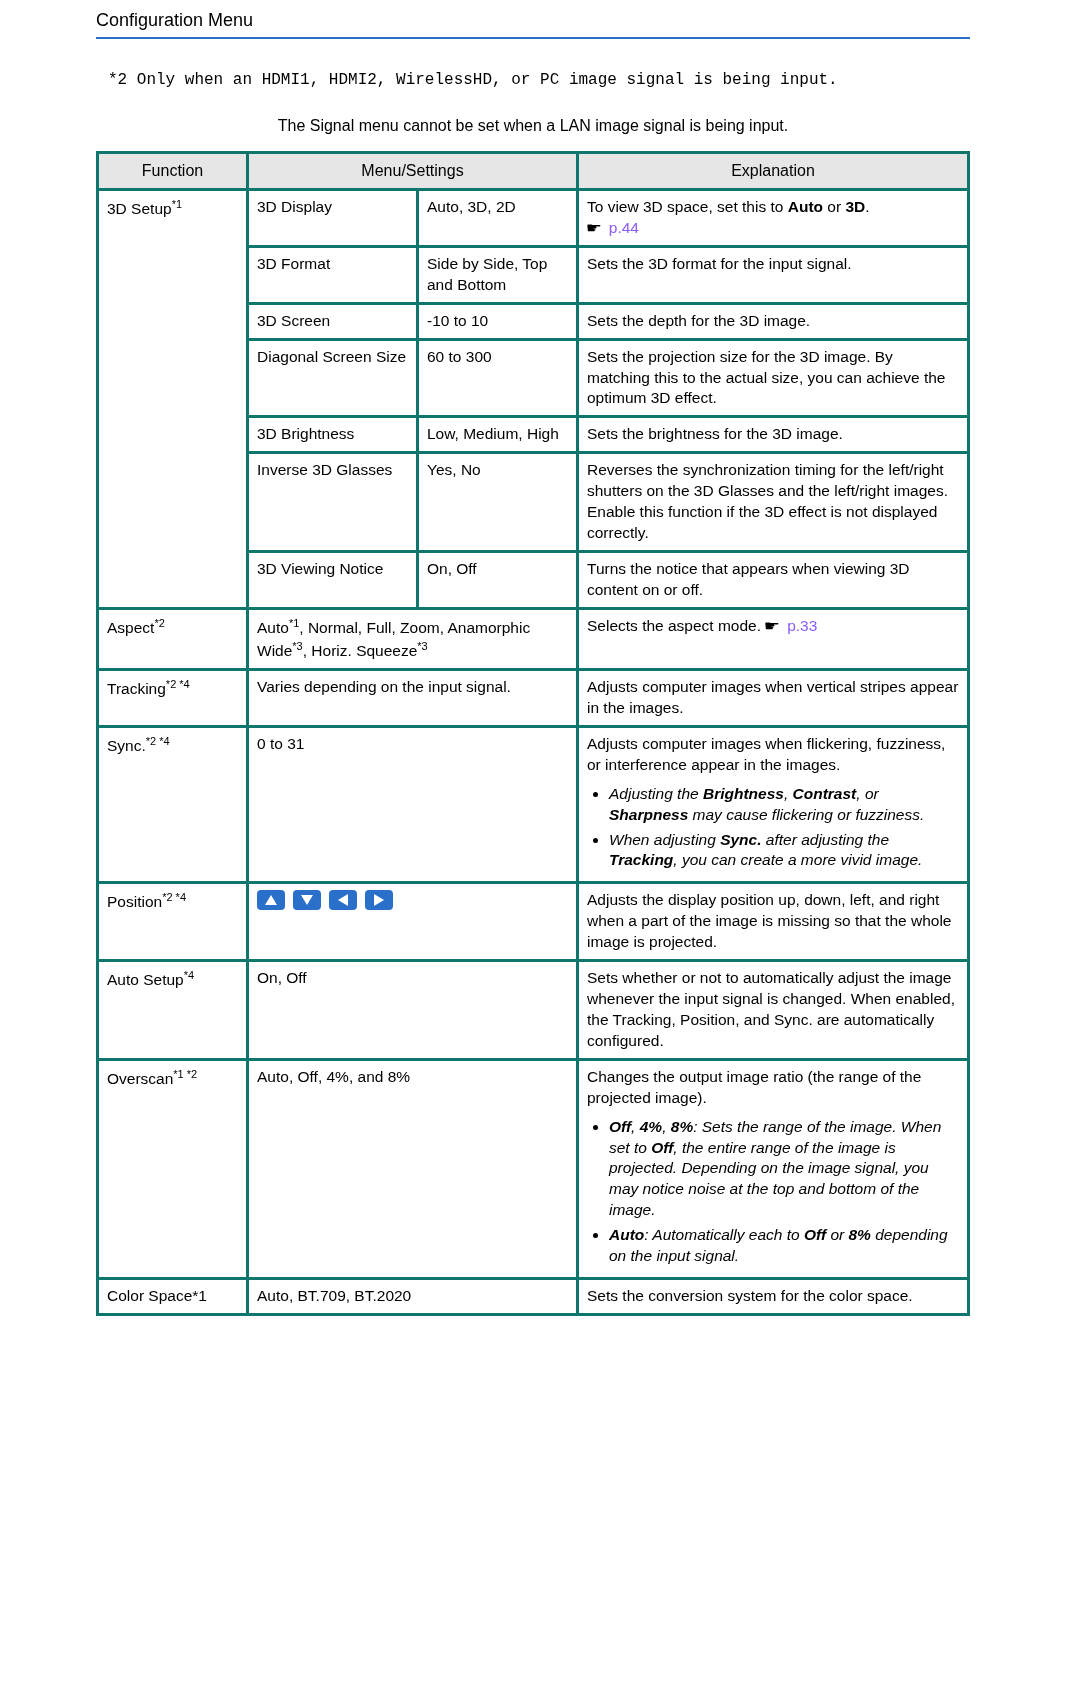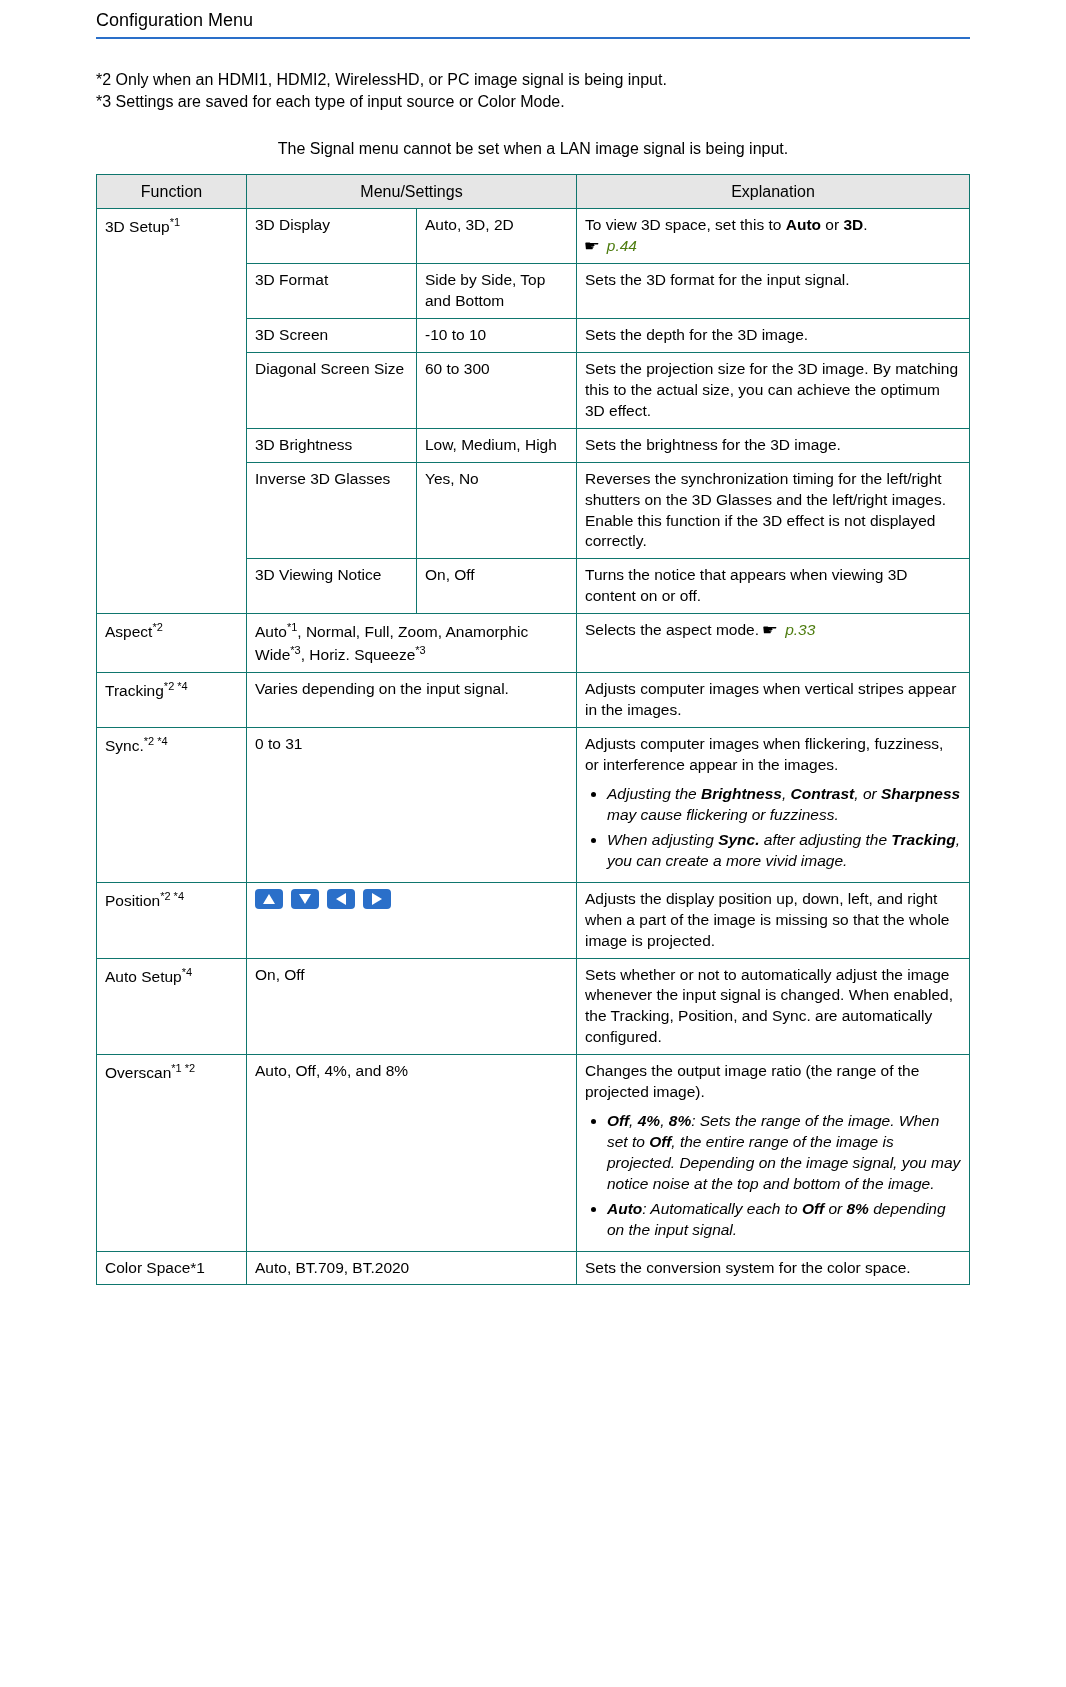--- a/index.html
+++ b/index.html
@@ -18,21 +18,22 @@
   }
   .header-title {
     font-size: 18px;
     padding-bottom: 6px;
     border-bottom: 2px solid #2a6fc9;
     margin-bottom: 30px;
   }
   .note-line {
     font-size: 16px;
     line-height: 1.4;
-    margin: 0;
+    margin: 12px;
+    font-family: Liberation Mono, monospace;
   }
   .section-head {
     display: flex;
     align-items: center;
     margin-top: 36px;
     border-bottom: 1px solid #888;
     padding-bottom: 6px;
   }
   .section-square {
     width: 16px;
@@ -53,35 +54,35 @@
     border-collapse: collapse;
     width: 100%;
     margin-top: 8px;
     table-layout: fixed;
   }
   table.signal col.c-fn    { width: 150px; }
   table.signal col.c-menu1 { width: 170px; }
   table.signal col.c-menu2 { width: 160px; }
   table.signal col.c-exp   { }
   table.signal th, table.signal td {
-    border: 1px solid #0f766e;
+    border: 3px solid #0f766e;
     padding: 6px 8px;
     vertical-align: top;
     font-size: 15.5px;
     line-height: 1.35;
     text-align: left;
   }
   table.signal th {
     background: #e6e6e6;
     font-weight: normal;
     text-align: center;
     font-size: 16px;
   }
   .sup { font-size: 11px; vertical-align: super; }
-  .link-blue { color: #4d7c0f; font-style: italic; }
+  .link-blue { color: #8b5cf6; }
   .pointer {
     display: inline-block;
     font-size: 15px;
     transform: scaleX(1.2);
     margin-right: 4px;
   }
   ul.exp-list {
     margin: 8px 0 0 0;
     padding-left: 22px;
   }
@@ -111,21 +112,20 @@
   strong { font-weight: bold; }
 </style>
 </head>
 <body>
 
 <div class="page">
 
   <div class="header-title">Configuration Menu</div>
 
   <p class="note-line">*2 Only when an HDMI1, HDMI2, WirelessHD, or PC image signal is being input.</p>
-  <p class="note-line">*3 Settings are saved for each type of input source or Color Mode.</p>
 
 
   <p class="lead-text">The Signal menu cannot be set when a LAN image signal is being input.</p>
 
   <table class="signal">
     <colgroup>
       <col class="c-fn">
         <col class="c-menu1">
         <col class="c-menu2">
         <col class="c-exp">

